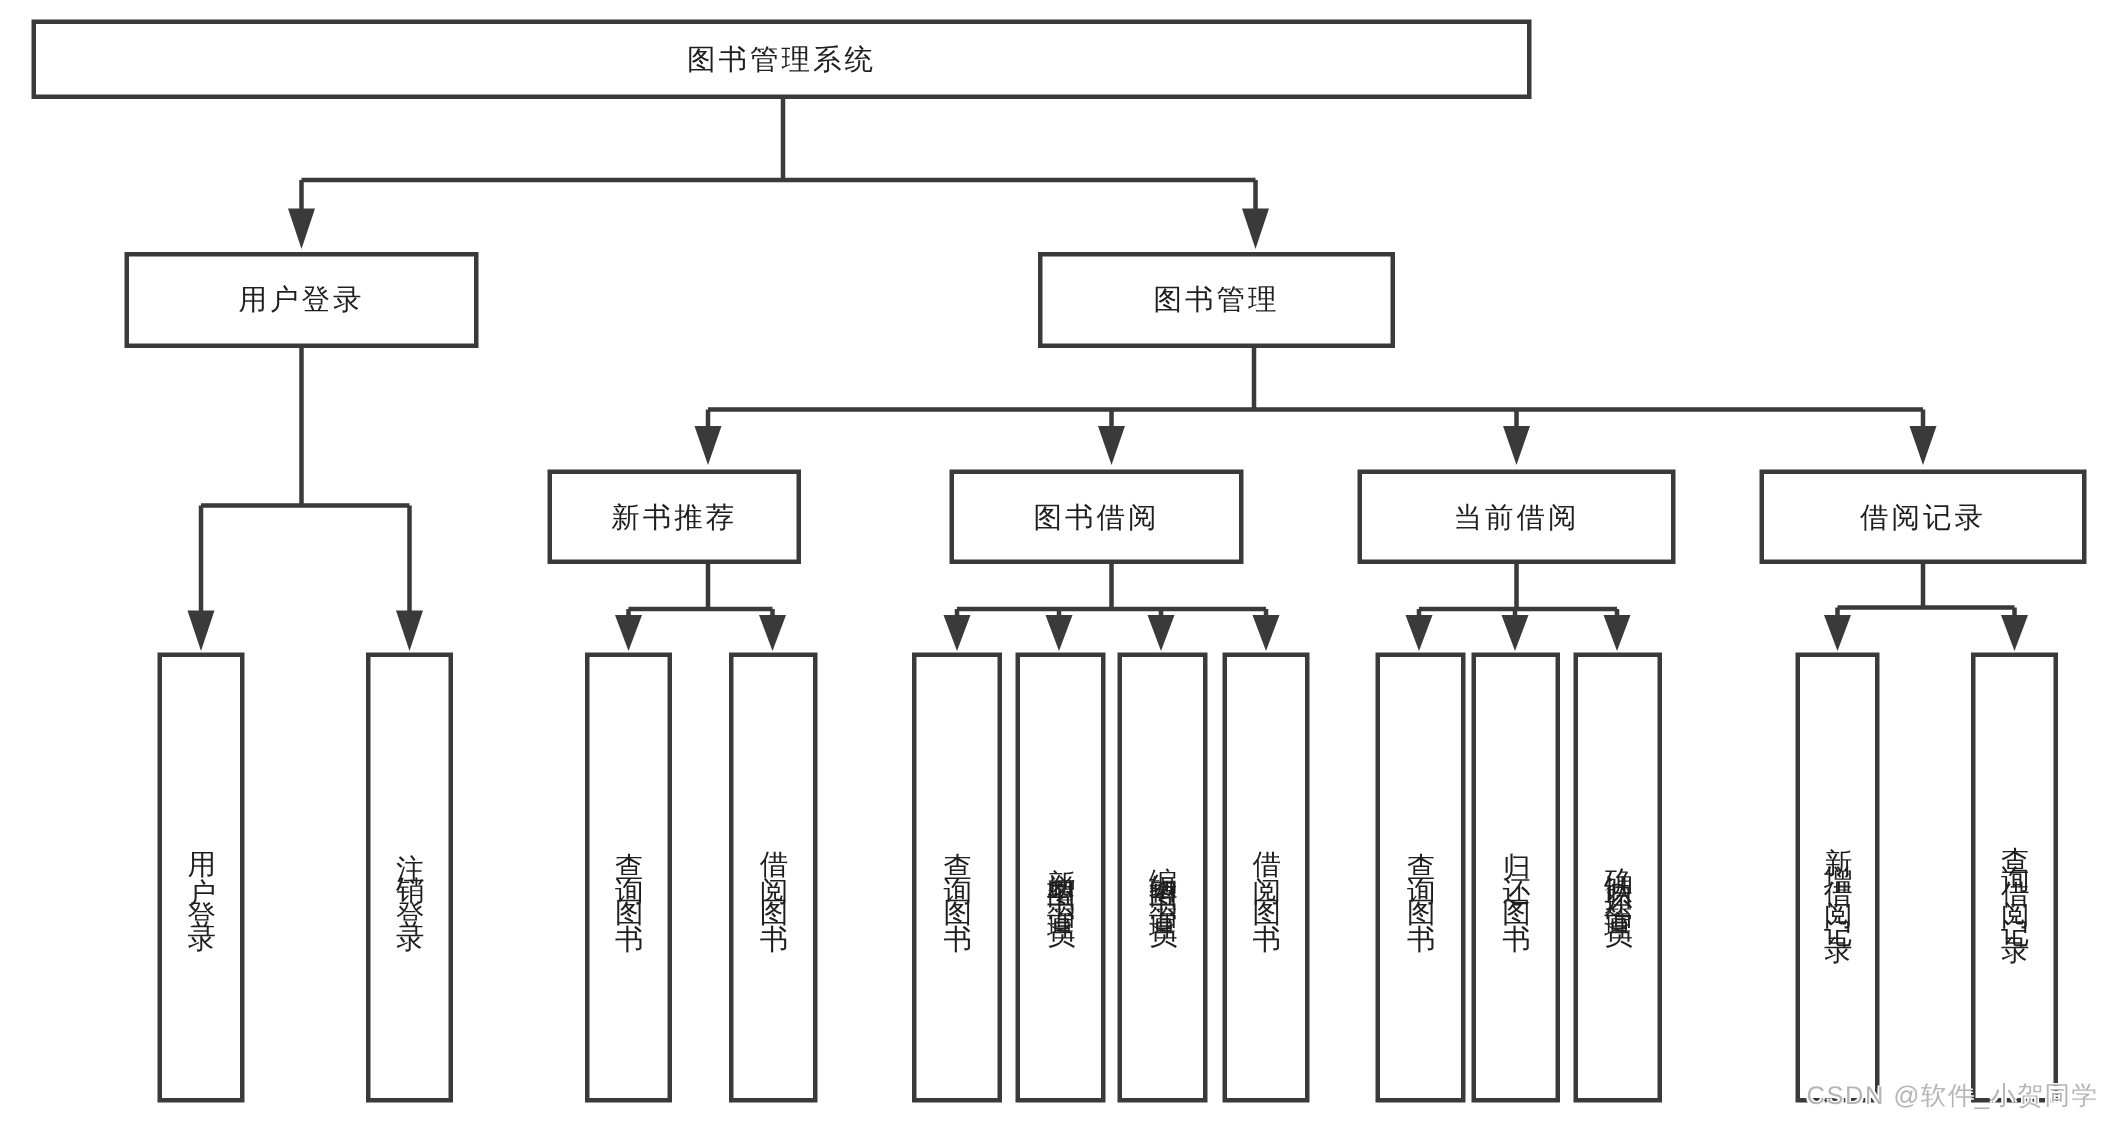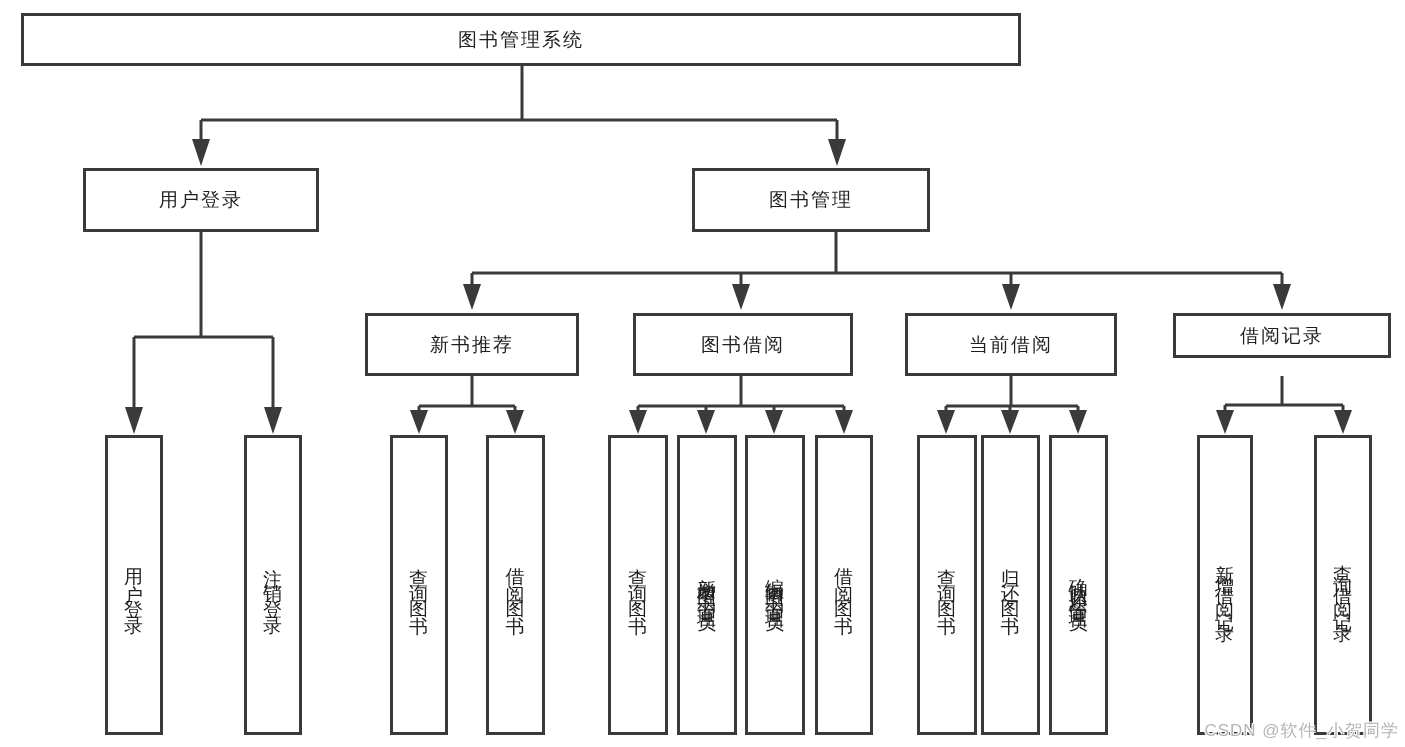--- a/index.html
+++ b/index.html
@@ -117,30 +117,30 @@
     <span class="h-label">图书管理系统</span>
   </div>
 
   <div class="box" style="left:83px;top:168px;width:236px;height:64px">
     <span class="h-label">用户登录</span>
   </div>
   <div class="box" style="left:692px;top:168px;width:238px;height:64px">
     <span class="h-label">图书管理</span>
   </div>
 
-  <div class="box" style="left:365px;top:313px;width:214px;height:63px">
+  <div class="box" style="left:365px;top:313px;width:169px;height:63px">
     <span class="h-label">新书推荐</span>
   </div>
-  <div class="box" style="left:633px;top:313px;width:220px;height:63px">
+  <div class="box" style="left:633px;top:313px;width:196px;height:63px">
     <span class="h-label">图书借阅</span>
   </div>
   <div class="box" style="left:905px;top:313px;width:212px;height:63px">
     <span class="h-label">当前借阅</span>
   </div>
-  <div class="box" style="left:1173px;top:313px;width:218px;height:45px">
+  <div class="box" style="left:1173px;top:313px;width:218px;height:63px">
     <span class="h-label">借阅记录</span>
   </div>
 
   <div class="box" style="left:105px;top:435px;width:58px;height:300px">
     <span class="v-label ls4">用户登录</span>
   </div>
   <div class="box" style="left:244px;top:435px;width:58px;height:300px">
     <span class="v-label ls4">注销登录</span>
   </div>
 

